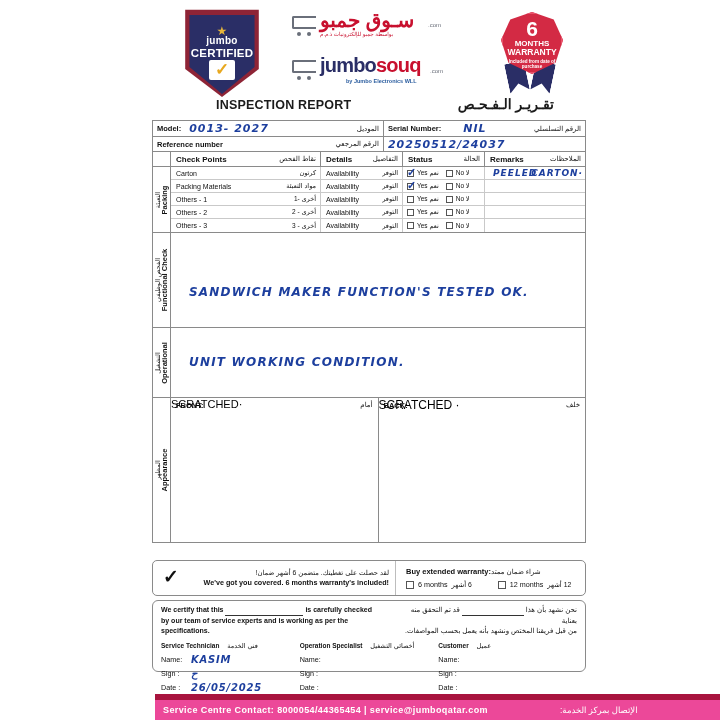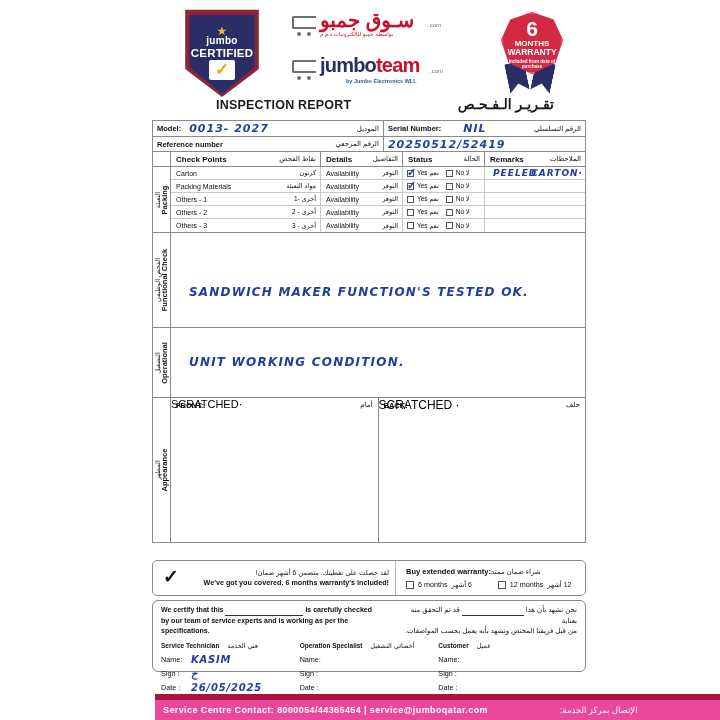--- a/index.html
+++ b/index.html
@@ -215,21 +215,21 @@
         <div class="logo-ar">سـوق جمبو</div>
         <div class="logo-sub">بواسطة جمبو للإلكترونيات ذ.م.م</div>
         <div class="logo-dotcom" style="left:138px;top:14px">.com</div>
       </div>
       <div class="logo-row">
         <div class="cart-icon">
           <div class="cart-body"></div>
           <div class="cart-wheel" style="left:7px"></div>
           <div class="cart-wheel" style="left:17px"></div>
         </div>
-        <div class="logo-en"><span class="j">jumbo</span><span class="s">team</span></div>
+        <div class="logo-en"><span class="j">jumbo</span><span class="s">souq</span></div>
         <div class="logo-by">by Jumbo Electronics WLL</div>
         <div class="logo-dotcom" style="left:140px;top:16px">.com</div>
       </div>
     </div>
 
     <div class="badge-warranty">
       <div class="ribbon l"></div>
       <div class="ribbon r"></div>
       <div class="seal"></div>
       <div class="seal-txt">
@@ -260,21 +260,21 @@
           <span class="hw" style="margin-left:22px">NIL</span>
           <span class="lbl-ar">الرقم التسلسلي</span>
         </div>
       </div>
       <div class="idrow" style="border-top:1px solid #8a8a8a">
         <div class="idcell" style="width:232px">
           <span class="lbl">Reference number</span>
           <span class="lbl-ar">الرقم المرجعي</span>
         </div>
         <div class="idcell" style="width:202px">
-          <span class="hw" style="margin-left:4px">20250512/52419</span>
+          <span class="hw" style="margin-left:4px">20250512/24037</span>
         </div>
       </div>
     </div>
 
     <div class="bx" style="border-top:none">
       <div class="thead" style="border-top:none">
         <div class="th" style="width:18px;border-right:1px solid #8a8a8a"></div>
         <div class="th" style="width:150px">
           <span class="en">Check Points</span>
           <span class="ar">نقاط الفحص</span>

